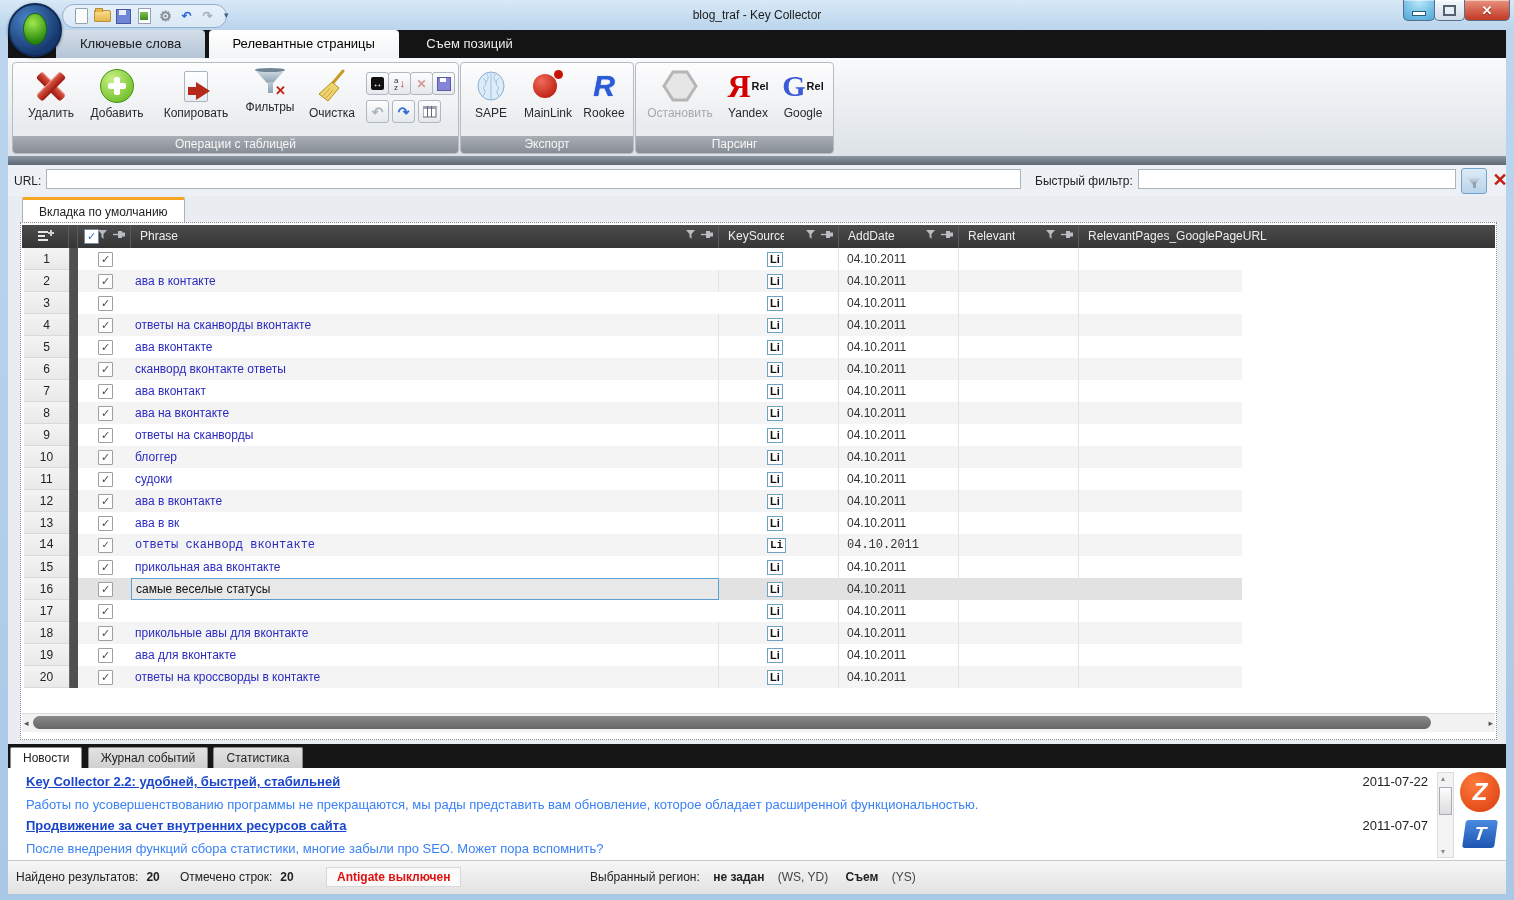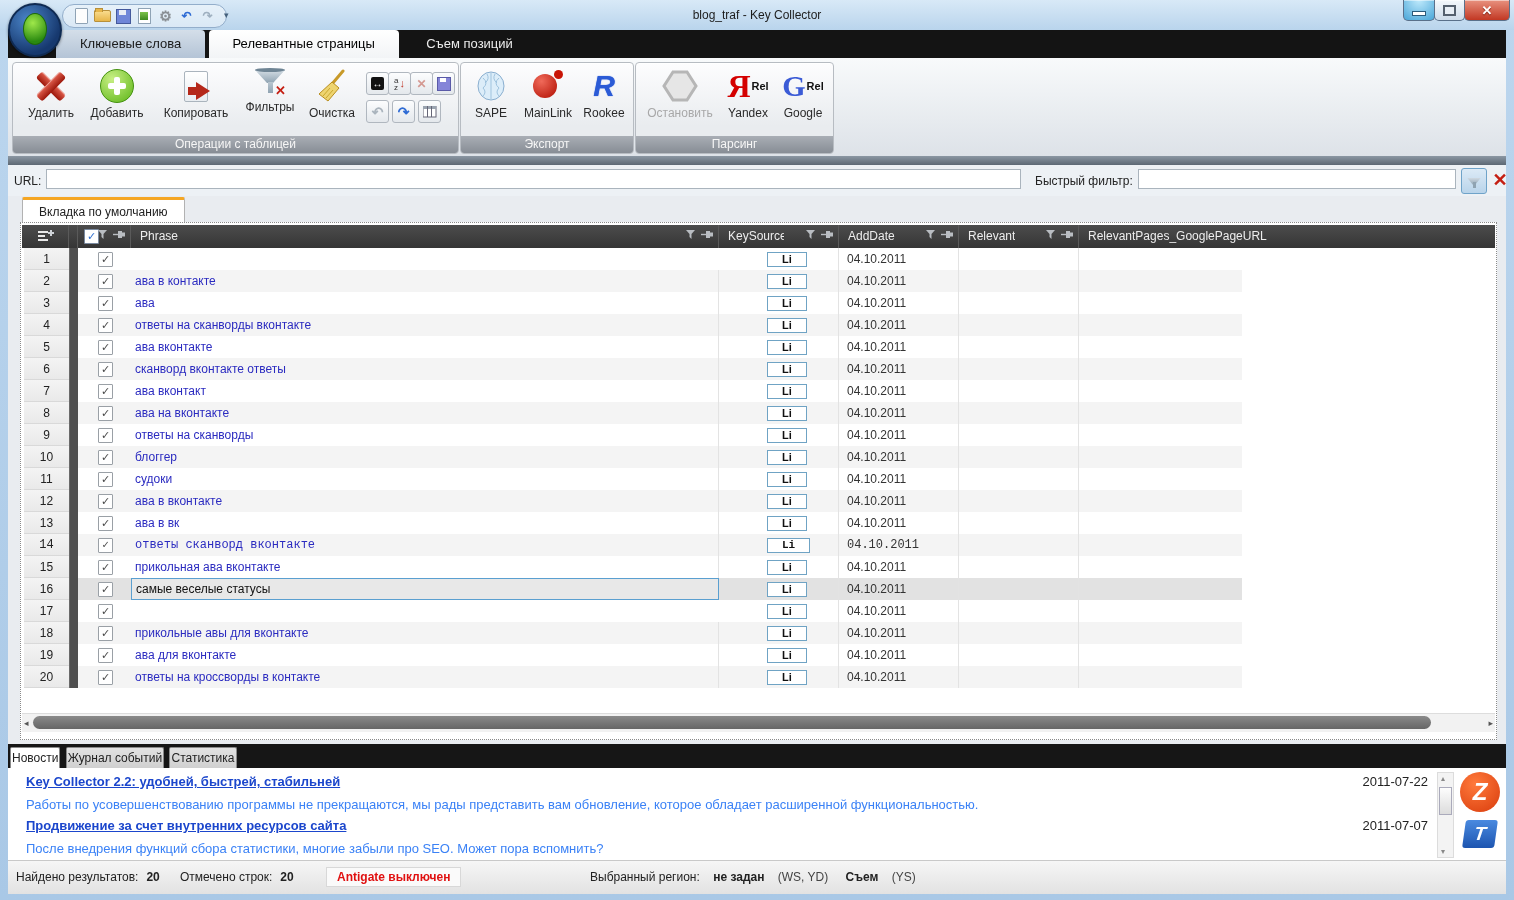--- a/index.html
+++ b/index.html
@@ -129,31 +129,31 @@
   .stripe-bg{position:absolute;left:56px;top:0;width:1164px;height:22px;background:#f4f4f4;}
   .sel-bg{position:absolute;left:56px;top:0;width:1164px;height:22px;background:#e2e2e2;}
   .cb{display:inline-block;width:13px;height:13px;background:#fff;border:1px solid #9aa0a6;border-radius:1px;
     font-size:11px;line-height:12px;text-align:center;color:#4a4a4a;}
   .cb.hdrcb{color:#2f6fd0;border-color:#7a8aa0;}
   .chkcell{padding-left:20px;display:flex;align-items:center;}
   .phrasecell{color:#2b2bc0;font-size:12px;padding-left:4px;border-right:1px solid #e3e3e3;
     white-space:nowrap;overflow:hidden;}
   .phrasecell.selfocus{color:#111;background:#e8e8e8;border:1px solid #5a9fd0;line-height:20px;}
   .kscell{border-right:1px solid #e3e3e3;}
-  .libadge{display:inline-block;margin-left:48px;margin-top:3px;padding:0 14px;border:1px solid #6fa3c4;
+  .libadge{display:inline-block;margin-left:48px;margin-top:3px;padding:0 2px;border:1px solid #6fa3c4;
     background:#fff;font-weight:bold;font-size:11px;line-height:13px;color:#111;}
   .datecell{padding-left:8px;color:#333;font-size:12px;border-right:1px solid #e3e3e3;}
   .relcell{border-right:1px solid #e3e3e3;}
   
   #hscroll{position:absolute;left:1px;top:490px;width:1473px;height:18px;background:#f2f2f2;border-top:1px solid #ddd;}
   #hthumb{position:absolute;left:11px;top:2px;width:1398px;height:13px;background:linear-gradient(#8a8a8a,#666);border-radius:7px;}
   .harr{position:absolute;top:4px;font-size:9px;color:#555;}
   
   #newsbar{left:8px;top:744px;width:1498px;height:24px;background:#161616;}
-  .ntab{display:inline-block;height:21px;line-height:21px;padding:0 1px;margin-right:2px;font-size:12px;
+  .ntab{display:inline-block;height:21px;line-height:21px;padding:0 12px;margin-right:2px;font-size:12px;
     background:linear-gradient(#e2e2e2,#cfcfcf);color:#222;border:1px solid #8a8a8a;border-bottom:none;
     border-radius:2px 2px 0 0;vertical-align:bottom;margin-top:3px;}
   .ntab.active{background:#fff;font-weight:normal;}
   #newspanel{left:8px;top:768px;width:1498px;height:92px;background:#fff;overflow:hidden;}
   .news-item{position:relative;padding:6px 160px 0 18px;}
   .news-link{color:#1b46cc;font-weight:bold;text-decoration:underline;font-size:13px;}
   .news-date{position:absolute;right:78px;top:6px;font-size:13px;color:#222;}
   .news-body{font-size:13px;color:#3b82f6;margin-top:8px;white-space:nowrap;overflow:hidden;}
   #news-scroll{position:absolute;right:52px;top:4px;width:15px;height:84px;background:#f3f3f3;border:1px solid #dcdcdc;}
   #news-thumb{position:absolute;left:1px;top:14px;width:11px;height:26px;background:linear-gradient(#fdfdfd,#dcdcdc);border:1px solid #aab;}
@@ -475,21 +475,20 @@
           <div class="cell datecell c-date">04.10.2011</div>
           <div class="cell relcell c-rel"></div>
           <div class="cell c-rp"></div>
         </div>
         <div class="grid-row" style="top: 44px;">
           <div class="cell numcell c-num">3</div>
           <div class="cell indcell c-ind"></div>
           <div class="cell chkcell c-chk">
             <span class="cb">✓</span>
           </div>
-          <div class="cell phrasecell c-phrase">ава</div>
           <div class="cell kscell c-ks"><span class="libadge">Li</span></div>
           <div class="cell datecell c-date">04.10.2011</div>
           <div class="cell relcell c-rel"></div>
           <div class="cell c-rp"></div>
         </div>
         <div class="grid-row" style="top: 66px;">
           <div class="stripe-bg"></div>
           <div class="cell numcell c-num">4</div>
           <div class="cell indcell c-ind"></div>
           <div class="cell chkcell c-chk">

